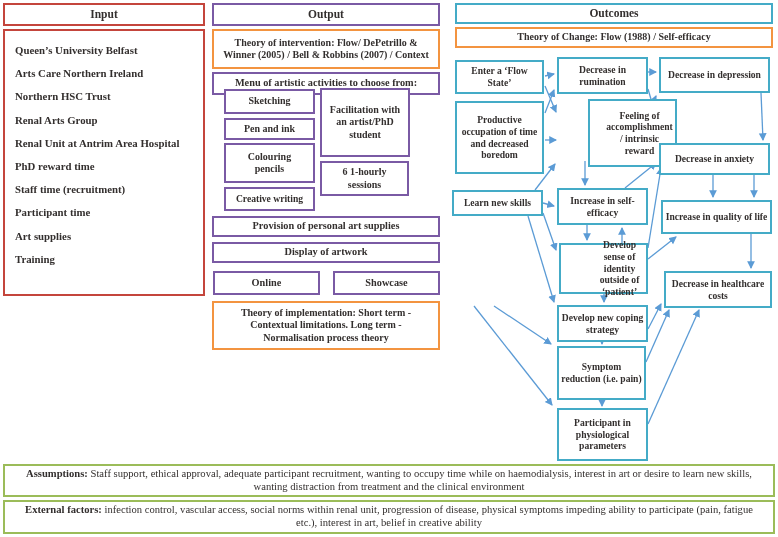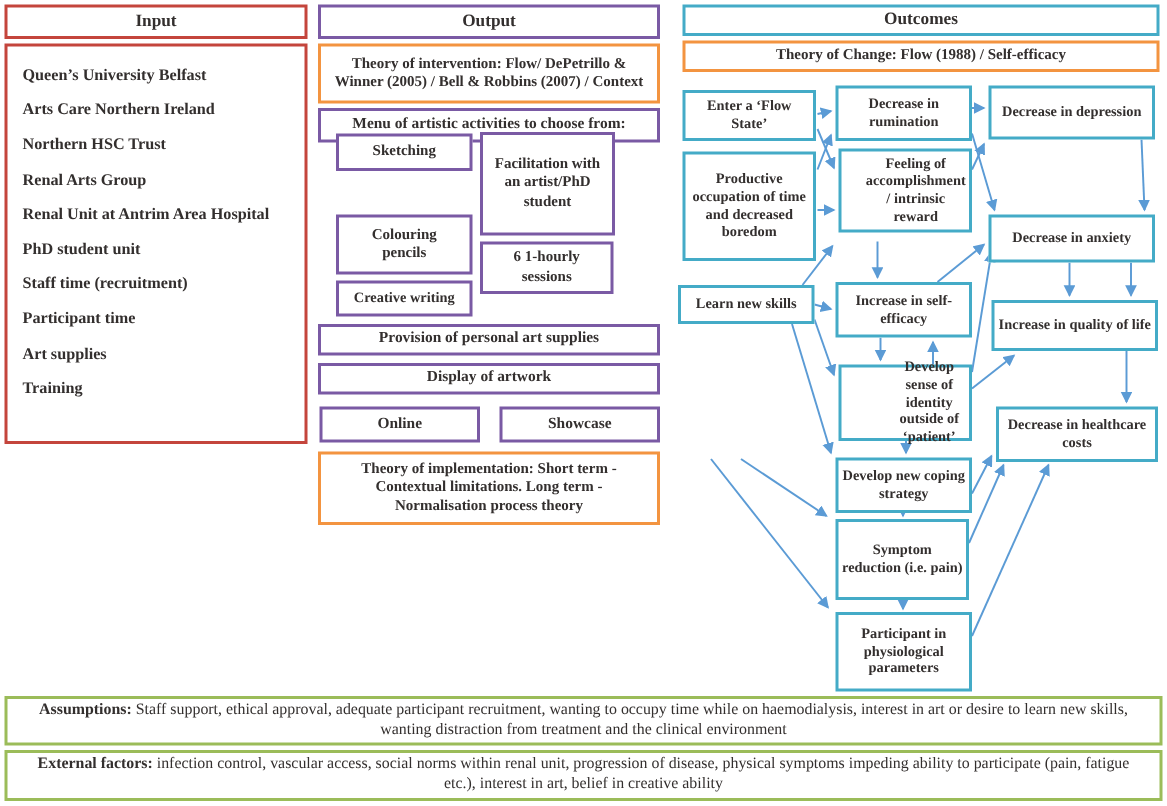--- a/index.html
+++ b/index.html
@@ -38,21 +38,21 @@
   #out-online{left:213px;top:271px;width:107px;height:24px;font-size:10.3px;}
   #out-showcase{left:333px;top:271px;width:107px;height:24px;font-size:10.3px;}
   #out-toimpl{left:212px;top:301px;width:228px;height:49px;font-size:10px;padding:1px 6px;}
   
   #oc-hdr{left:455px;top:3px;width:318px;height:21px;}
   #oc-toc{left:455px;top:27px;width:318px;height:21px;font-size:10px;}
   .node{font-size:9.6px;padding:1px 2px;}
   #n-flow_state{left:455px;top:60px;width:89px;height:34px;}
   #n-productive{left:455px;top:101px;width:89px;height:73px;}
   #n-rumination{left:557px;top:57px;width:91px;height:37px;}
-  #n-feeling{left:559px;top:99px;width:89px;height:56px;padding-left:16px;}
+  #n-feeling{left:588px;top:99px;width:89px;height:68px;padding-left:16px;}
   #n-depression{left:659px;top:57px;width:111px;height:36px;}
   #n-anxiety{left:659px;top:143px;width:111px;height:32px;}
   #n-learn{left:452px;top:190px;width:91px;height:26px;}
   #n-self_efficacy{left:557px;top:188px;width:91px;height:37px;}
   #n-identity{left:559px;top:243px;width:89px;height:51px;padding-left:34px;}
   #n-distraction{left:451px;top:255px;width:91px;height:51px;}
   #n-qol{left:661px;top:200px;width:111px;height:34px;}
   #n-coping{left:557px;top:305px;width:91px;height:37px;}
   #n-healthcare{left:664px;top:271px;width:108px;height:37px;}
   #n-symptom{left:557px;top:346px;width:89px;height:54px;}
@@ -110,31 +110,32 @@
     </g>
   </svg>
 
   <div class="box red hdr" id="in-hdr">Input</div>
   <div class="box red" id="in-body">
     <div class="li">Queen’s University Belfast</div>
     <div class="li">Arts Care Northern Ireland</div>
     <div class="li">Northern HSC Trust</div>
     <div class="li">Renal Arts Group</div>
     <div class="li">Renal Unit at Antrim Area Hospital</div>
-    <div class="li">PhD student unit</div>
+    <div class="li">PhD reward time</div>
     <div class="li">Staff time (recruitment)</div>
     <div class="li">Participant time</div>
     <div class="li">Art supplies</div>
     <div class="li">Training</div>
   </div>
 
   <div class="box purple hdr" id="out-hdr">Output</div>
   <div class="box orange" id="out-toi">Theory of intervention: Flow/ DePetrillo &amp; Winner (2005) / Bell &amp; Robbins (2007) / Context</div>
   <div class="box purple" id="out-menu">Menu of artistic activities to choose from:</div>
   <div class="box purple" id="act-sketching">Sketching</div>
+  <div class="box purple" id="act-pen">Pen and ink</div>
   <div class="box purple" id="act-colouring">Colouring pencils</div>
   <div class="box purple" id="act-creative">Creative writing</div>
   <div class="box purple" id="out-facilitation">Facilitation with an artist/PhD student</div>
   <div class="box purple" id="out-sessions">6 1-hourly sessions</div>
   <div class="box purple" id="out-provision">Provision of personal art supplies</div>
   <div class="box purple" id="out-display">Display of artwork</div>
   <div class="box purple" id="out-online">Online</div>
   <div class="box purple" id="out-showcase">Showcase</div>
   <div class="box orange" id="out-toimpl">Theory of implementation: Short term - Contextual limitations. Long term - Normalisation process theory</div>
 

